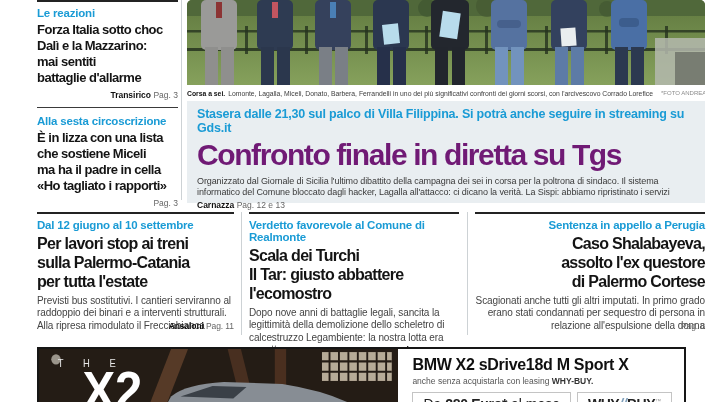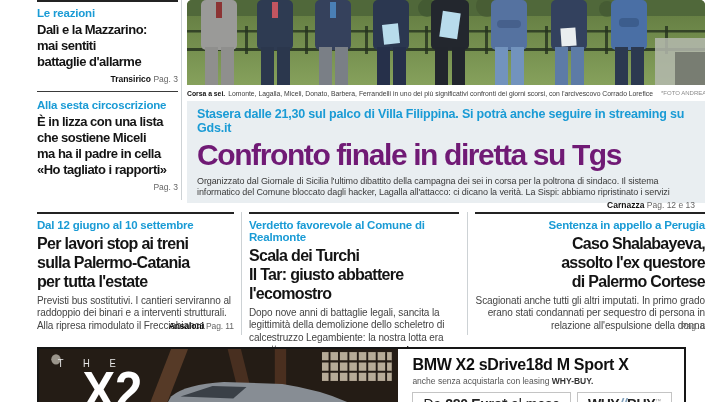--- a/index.html
+++ b/index.html
@@ -17,21 +17,21 @@
   .caption .lead{font-weight:bold;color:#101010;margin-right:3px;}
   .caption .credit{margin-left:auto;padding-left:8px;font-size:6px;color:#8b8b8b;}
 
   
   .main-block{left:187px;top:101px;width:518px;height:102px;background:#e9eef1;
               box-sizing:border-box;padding:6px 10px 4px 10px;}
   .main-kicker{font-size:12.5px;font-weight:bold;color:#1a9bd5;letter-spacing:-0.2px;}
   .main-headline{font-size:30px;font-weight:bold;color:#701a75;letter-spacing:-1.4px;
                  margin-top:3px;white-space:nowrap;}
   .standfirst{font-size:9px;line-height:11px;color:#3a3a3a;margin-top:4px;letter-spacing:-0.1px;}
-  .main-byline{text-align:right;font-size:8.5px;color:#666;margin-top:2px;}
+  .main-byline{font-size:8.5px;color:#666;margin-top:2px;}
   .main-byline b{color:#111;}
 
   
   .left-col{left:37px;top:0;width:141px;}
   .rule-dark{height:2px;background:#232323;}
   .rule-thin{height:1px;background:#3a3a3a;margin:7px 0 7px 0;}
   .kicker{font-size:11.5px;font-weight:bold;color:#1a9bd5;letter-spacing:-0.2px;margin-top:5px;}
   .left-headline{margin-top:3px;font-size:13px;font-weight:bold;line-height:16px;
                  color:#141414;letter-spacing:-0.5px;}
   .hl-line{white-space:nowrap;}
@@ -153,20 +153,21 @@
       <b>Carnazza</b>
       <span>Pag. 12 e 13</span>
     </div>
   </div>
 
   <div class="abs left-col">
     <div class="rule-dark"></div>
     <div>
       <div class="kicker">Le reazioni</div>
       <div class="left-headline">
+          <div class="hl-line">Forza Italia sotto choc</div>
           <div class="hl-line">Dalì e la Mazzarino:</div>
           <div class="hl-line">mai sentiti</div>
           <div class="hl-line">battaglie d'allarme</div>
         </div>
       <div class="small-byline">
         <b>Transirico</b>
         <span>Pag. 3</span>
       </div>
     </div>
     <div class="rule-thin"></div>

